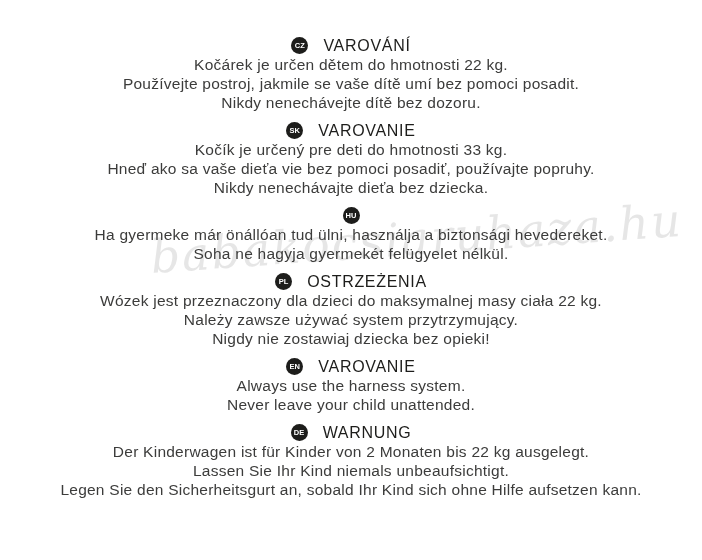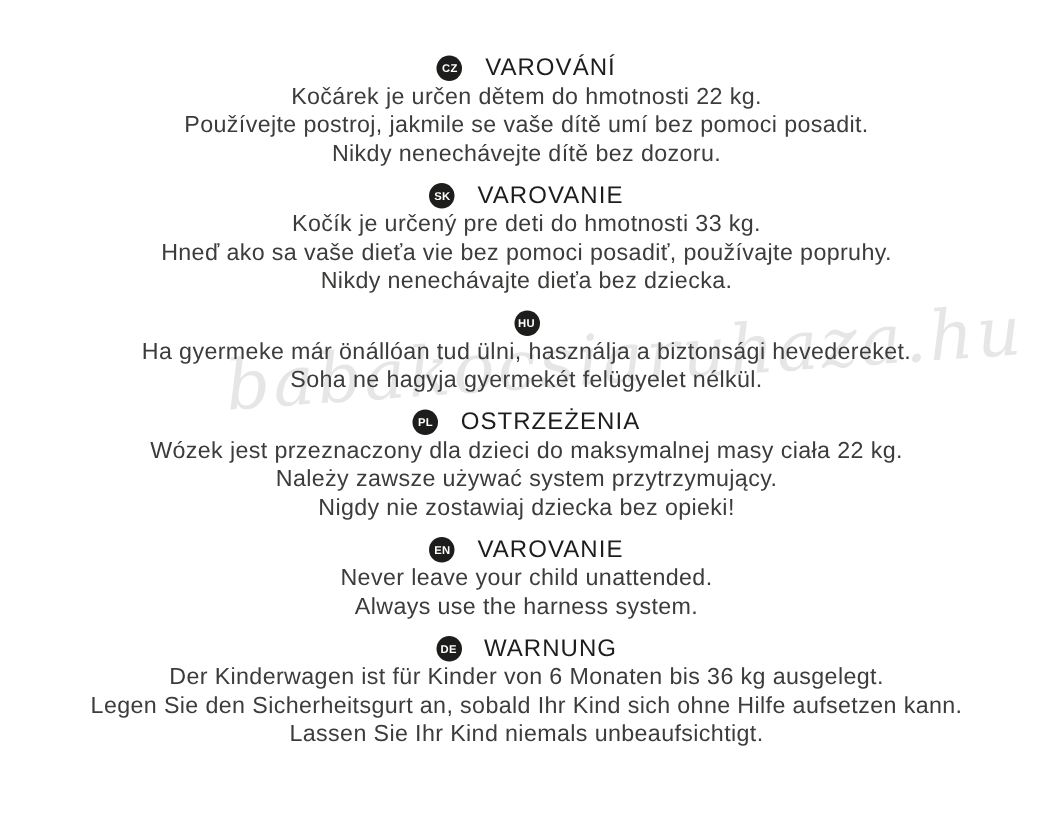--- a/index.html
+++ b/index.html
@@ -120,28 +120,28 @@
       <p class="warn-line">Wózek jest przeznaczony dla dzieci do maksymalnej masy ciała 22 kg.</p>
       <p class="warn-line">Należy zawsze używać system przytrzymujący.</p>
       <p class="warn-line">Nigdy nie zostawiaj dziecka bez opieki!</p>
     </section>
 
     <section class="warn-section">
       <div class="warn-header">
         <span class="lang-badge">EN</span>
         <span class="warn-title">VAROVANIE</span>
       </div>
+      <p class="warn-line">Always use the harness system.</p>
       <p class="warn-line">Never leave your child unattended.</p>
-      <p class="warn-line">Always use the harness system.</p>
     </section>
 
     <section class="warn-section">
       <div class="warn-header">
         <span class="lang-badge">DE</span>
         <span class="warn-title">WARNUNG</span>
       </div>
-      <p class="warn-line">Der Kinderwagen ist für Kinder von 6 Monaten bis 36 kg ausgelegt.</p>
+      <p class="warn-line">Der Kinderwagen ist für Kinder von 2 Monaten bis 22 kg ausgelegt.</p>
+      <p class="warn-line">Lassen Sie Ihr Kind niemals unbeaufsichtigt.</p>
       <p class="warn-line">Legen Sie den Sicherheitsgurt an, sobald Ihr Kind sich ohne Hilfe aufsetzen kann.</p>
-      <p class="warn-line">Lassen Sie Ihr Kind niemals unbeaufsichtigt.</p>
     </section>
 
   </div>
 </div>
 
 </body></html>

